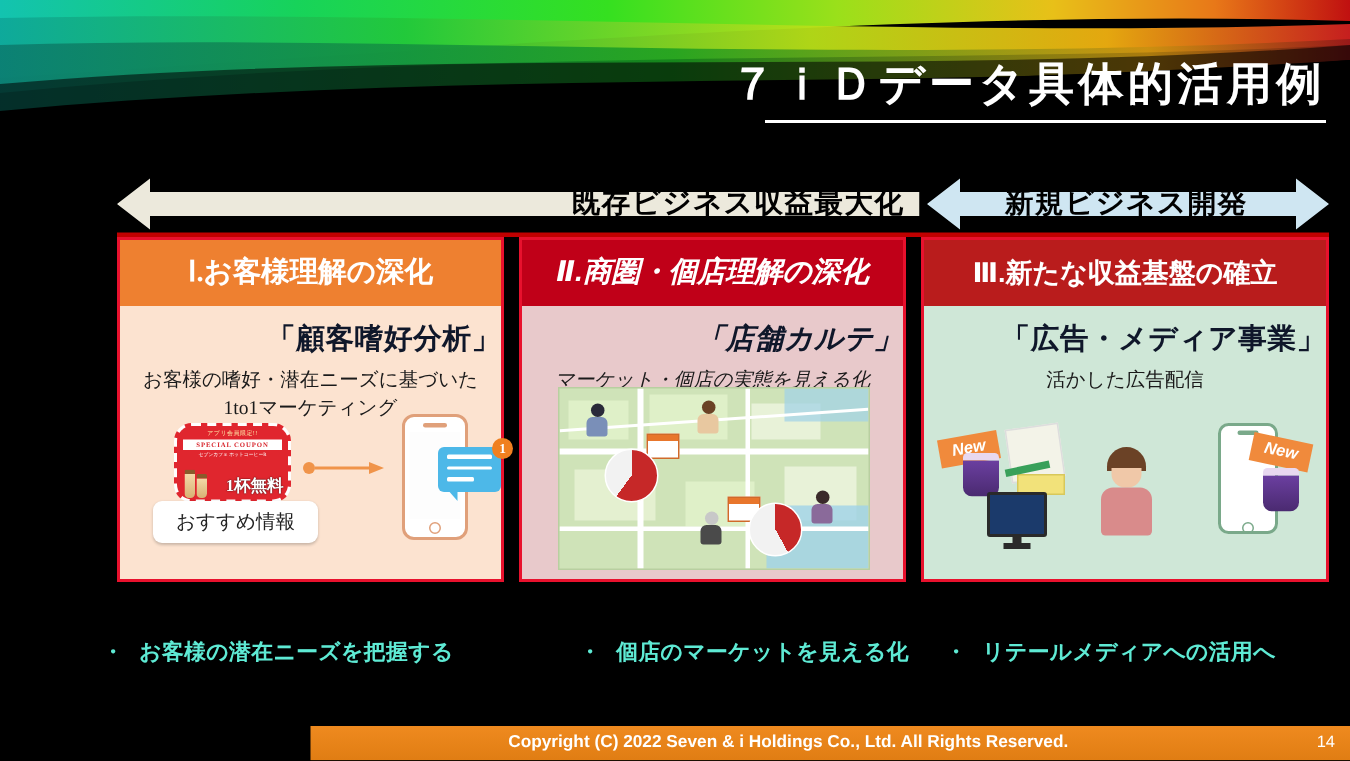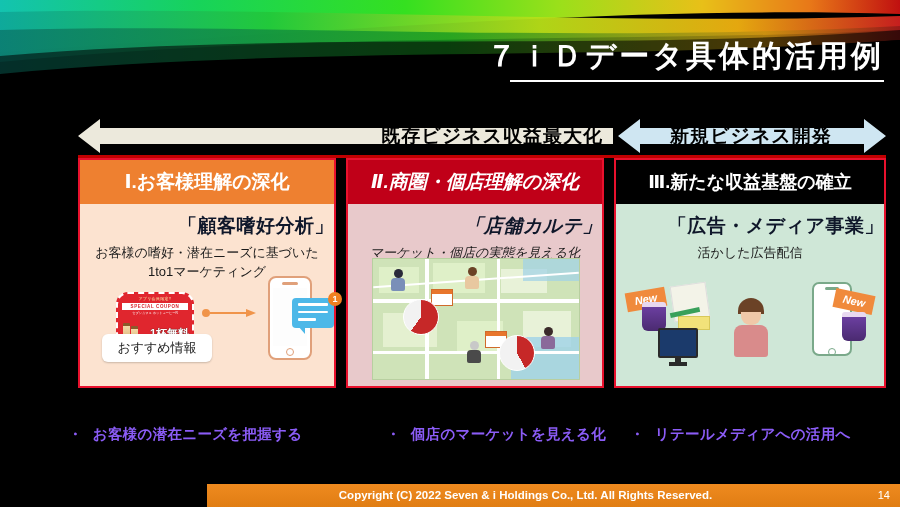--- a/index.html
+++ b/index.html
@@ -42,48 +42,48 @@
   
   .divider{position:absolute;left:78px;top:155px;width:808px;height:3px;background:#c00000;}
 
   
   .panels{position:absolute;left:78px;top:158px;width:808px;height:230px;}
   .panel{
     position:absolute;top:0;height:230px;
     border:2px solid #e8112d;
     box-sizing:border-box;
   }
-  #panel-1{left:0;width:258px;background:#fce3d0;}
+  #panel-1{left:0;width:258px;background:#fce3d0;font-family:Liberation Serif, serif;}
   #panel-2{left:268px;width:258px;background:#e8c9cb;font-style:italic;}
   #panel-3{left:536px;width:272px;background:#cfe7d7;}
 
   .panel-header{
     height:44px;line-height:44px;text-align:center;
     color:#fff;font-size:19px;font-weight:bold;letter-spacing:0px;
     white-space:nowrap;
   }
   #panel-1 .panel-header{background:#ee8030;}
   #panel-2 .panel-header{background:#c00018;}
-  #panel-3 .panel-header{background:#000000;font-size:18px;}
+  #panel-3 .panel-header{background:#b91c1c;font-size:18px;}
 
   .panel-subtitle{
     margin-top:9px;text-align:right;
     color:#0f172a;font-size:19px;font-weight:bold;letter-spacing:0.5px;
   }
   .panel-body{
     margin-top:5px;text-align:center;
     color:#1a1a1a;font-size:13px;line-height:1.45;
     padding:0 0;
   }
 
   .panel-art{position:absolute;left:0;right:0;bottom:4px;height:106px;}
 
   
   .coupon{
-    position:absolute;left:36px;top:16px;width:78px;height:53px;
+    position:absolute;left:36px;top:6px;width:78px;height:53px;
     background:#e0262e;border:2px dashed #fff;border-radius:12px;
     box-sizing:border-box;overflow:hidden;
   }
   .coupon-top{font-size:4px;color:#ffe9a8;text-align:center;margin-top:2px;letter-spacing:0.3px;}
   .coupon-mid{
     background:#fff;color:#d8232a;font-size:4.5px;font-weight:bold;
     text-align:center;margin:1.5px 4px;padding:1px 0;letter-spacing:0.6px;
   }
   .coupon-sub{font-size:3.2px;color:#fff;text-align:center;line-height:1.25;}
   .coupon-main{
@@ -174,21 +174,21 @@
     position:absolute;left:196px;top:6px;width:40px;height:74px;
     border:2px solid #7aa98a;border-radius:7px;background:#fff;box-sizing:border-box;
   }
   .phone3-screen{width:30px;height:50px;background:#fff;border:0;margin:6px auto 0;}
   .phone3-speaker{width:14px;height:2.5px;background:#7aa98a;border-radius:2px;margin:3px auto 0;}
   .phone3-home{width:8px;height:8px;border:1.5px solid #7aa98a;border-radius:50%;margin:2px auto 0;box-sizing:border-box;}
 
   
   .bullets{position:absolute;left:60px;top:425px;width:840px;height:28px;}
   .bullet{
-    position:absolute;top:0;color:#8b5cf6;font-size:14.5px;font-weight:bold;
+    position:absolute;top:0;color:#5eead4;font-size:14.5px;font-weight:bold;
     white-space:nowrap;letter-spacing:0.3px;
   }
   .bullet .dot{display:inline-block;margin-right:10px;}
   #bullet-1{left:8px;}
   #bullet-2{left:290px;margin-left:36px;}
   #bullet-3{left:570px;}
 
   
   .footer{
     position:absolute;left:207px;top:484px;width:693px;height:23px;

